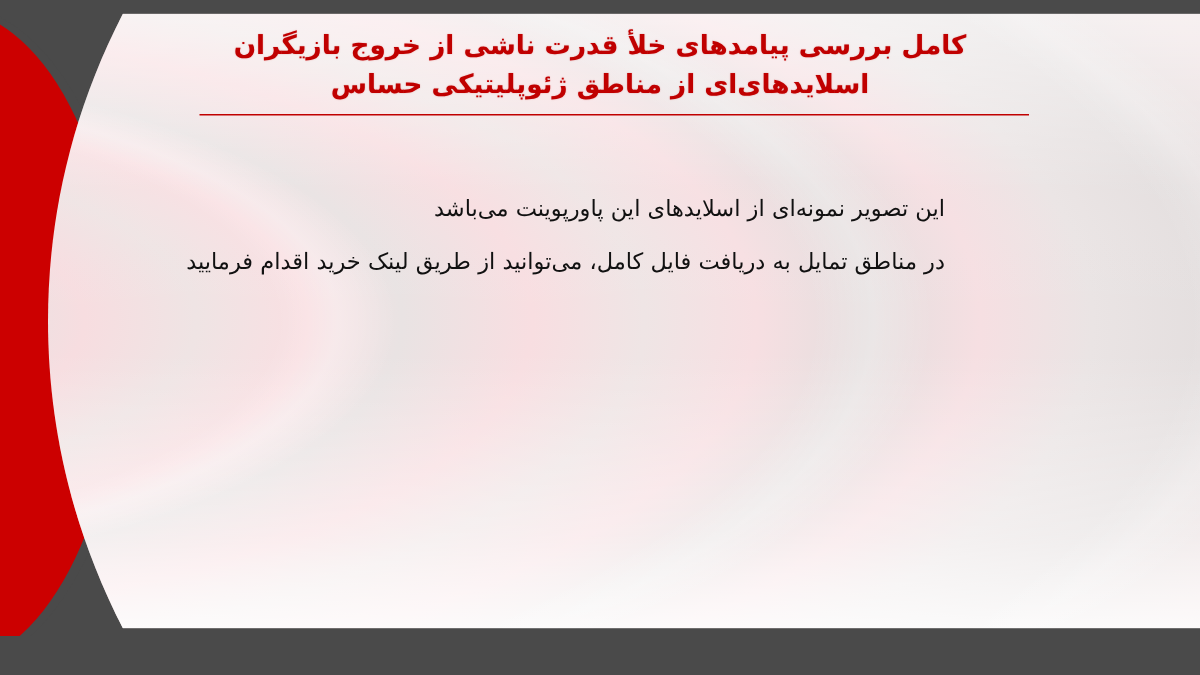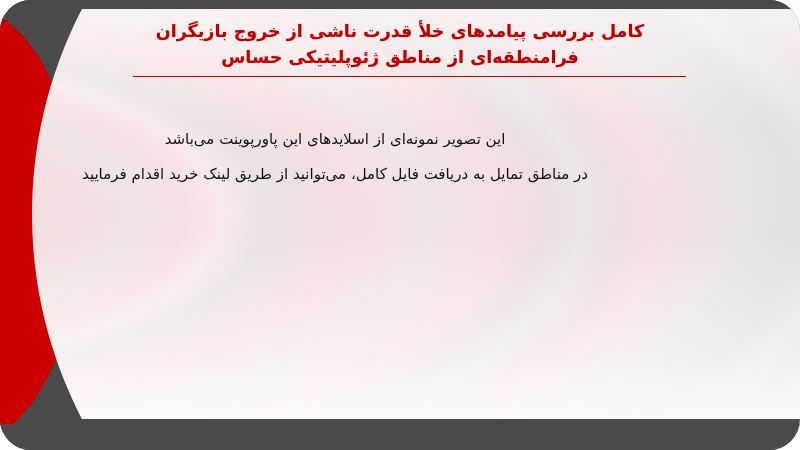--- a/index.html
+++ b/index.html
@@ -10,21 +10,20 @@
   body {
     font-family: "DejaVu Sans", "Liberation Sans", sans-serif;
   }
 
   .slide {
     position: relative;
     width: 800px;
     height: 450px;
     overflow: hidden;
     background: #4a4a4a;
-    border-radius: 31px;
   }
 
   
   .frame-top {
     position: absolute;
     left: 0; top: 0;
     width: 800px; height: 10px;
     background: #4a4a4a;
   }
   .frame-bottom {
@@ -139,21 +138,21 @@
     border-top: 1.6px solid #c00000;
   }
 
   
   .body-area {
     position: absolute;
     left: 40px;
     top: 122px;
     width: 590px;
     direction: rtl;
-    text-align: center;
+    text-align: right;
   }
   .body-line {
     color: #111111;
     font-size: 15px;
     line-height: 2.35;
     white-space: nowrap;
   }
 </style>
 </head>
 <body>
@@ -165,21 +164,21 @@
   <div class="red-blob-edge"></div>
   <div class="red-blob"></div>
 
   <div class="panel">
     <div class="panel-clip"></div>
     <div class="panel-sheen"></div>
   </div>
 
   <div class="title-area">
     <div class="title-line">کامل بررسی پیامدهای خلأ قدرت ناشی از خروج بازیگران</div>
-    <div class="title-line">فرامنطقه‌ای از مناطق ژئوپلیتیکی حساس</div>
+    <div class="title-line">اسلایدهای‌ای از مناطق ژئوپلیتیکی حساس</div>
   </div>
   <div class="title-rule"></div>
 
   <div class="body-area">
     <div class="body-line">این تصویر نمونه‌ای از اسلایدهای این پاورپوینت می‌باشد</div>
     <div class="body-line">در مناطق تمایل به دریافت فایل کامل، می‌توانید از طریق لینک خرید اقدام فرمایید</div>
   </div>
 
   <div class="frame-bottom"></div>
 </div>

